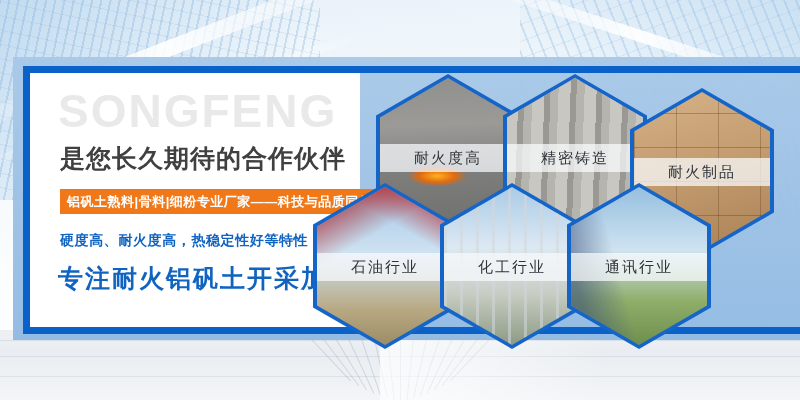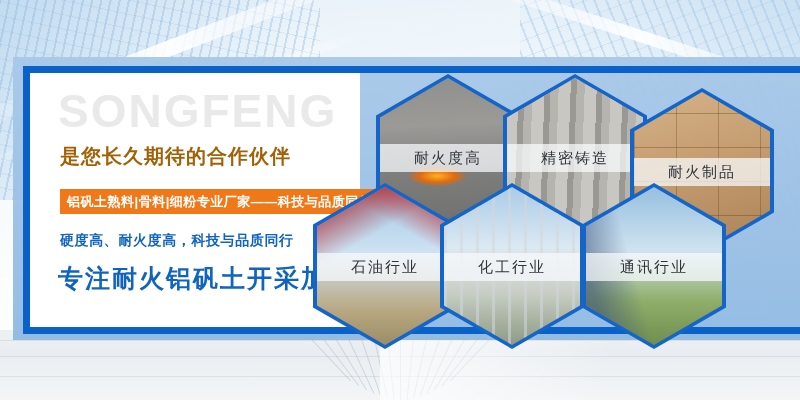--- a/index.html
+++ b/index.html
@@ -40,22 +40,22 @@
     background:linear-gradient(180deg,#a8c8e8,#8fb9e2);opacity:.95;}
   .frame-blue{position:absolute;left:23px;top:66px;width:850px;height:268px;
     border:7px solid #0a62c8;box-sizing:border-box;}
   .frame-white{position:absolute;left:30px;top:73px;width:330px;height:254px;background:#ffffff;}
 
   
   .watermark{position:absolute;left:58px;top:88px;font-size:46px;font-weight:bold;
     letter-spacing:2px;color:#e9e9e9;line-height:1;white-space:nowrap;}
   .headline{position:absolute;left:60px;top:103px;font-size:31px;font-weight:bold;
     color:#1064c0;letter-spacing:3px;line-height:1;white-space:nowrap;}
-  .subline{position:absolute;left:60px;top:146px;font-size:20px;font-weight:bold;
-    color:#a16207;letter-spacing:1px;line-height:1;white-space:nowrap;}
+  .subline{position:absolute;left:60px;top:146px;font-size:25px;font-weight:bold;
+    color:#404040;letter-spacing:1px;line-height:1;white-space:nowrap;}
   .badge{position:absolute;left:60px;top:189px;height:25px;padding:0 7px;
     background:#f07818;color:#ffffff;font-size:13px;font-weight:bold;
     letter-spacing:.5px;display:flex;align-items:center;white-space:nowrap;}
   .feature{position:absolute;left:60px;top:233px;font-size:14px;font-weight:bold;
     color:#1064c0;letter-spacing:.6px;line-height:1;white-space:nowrap;}
   .tagline{position:absolute;left:58px;top:266px;font-size:25px;font-weight:bold;
     color:#1064c0;letter-spacing:2px;line-height:1;white-space:nowrap;}
 
   
   .hex{position:absolute;width:144px;height:166px;
@@ -127,21 +127,21 @@
     </div>
   <div class="floor-gloss"></div>
 
   <div class="frame-outer"></div>
   <div class="frame-blue"></div>
   <div class="frame-white"></div>
 
   <div class="watermark">SONGFENG</div>
   <div class="subline">是您长久期待的合作伙伴</div>
   <div class="badge">铝矾土熟料|骨料|细粉专业厂家——科技与品质同行</div>
-  <div class="feature">硬度高、耐火度高，科技与品质同行</div>
+  <div class="feature">硬度高、耐火度高，热稳定性好等特性</div>
   <div class="tagline">专注耐火铝矾土开采加工</div>
 
   <div id="hex-grid">
       <div class="hex" style="left: 376px; top: 74px;">
         <div class="inner">
           <div class="photo ph-alum"></div>
           <div class="label">耐火度高</div>
         </div>
       </div>
       <div class="hex" style="left: 503px; top: 74px;">
@@ -161,21 +161,21 @@
           <div class="photo ph-oil"></div>
           <div class="label">石油行业</div>
         </div>
       </div>
       <div class="hex" style="left: 440px; top: 183px; text-align: right;">
         <div class="inner">
           <div class="photo ph-chem"></div>
           <div class="label">化工行业</div>
         </div>
       </div>
-      <div class="hex" style="left: 582px; top: 183px;">
+      <div class="hex" style="left: 567px; top: 183px;">
         <div class="inner">
           <div class="photo ph-comm"></div>
           <div class="label">通讯行业</div>
         </div>
       </div>
     </div>
 
 </div>
 
 </body></html>

